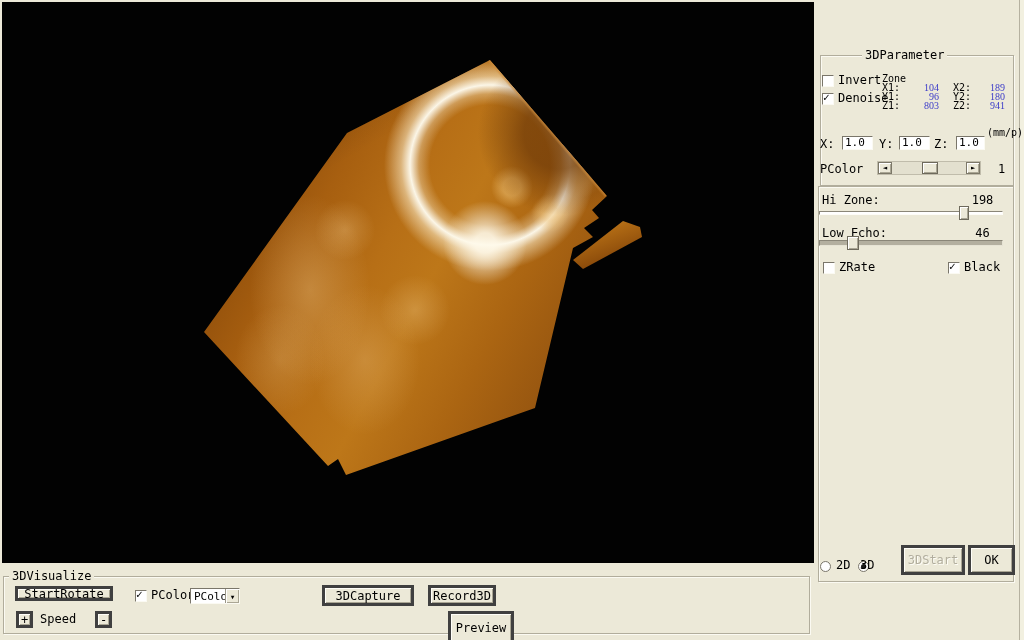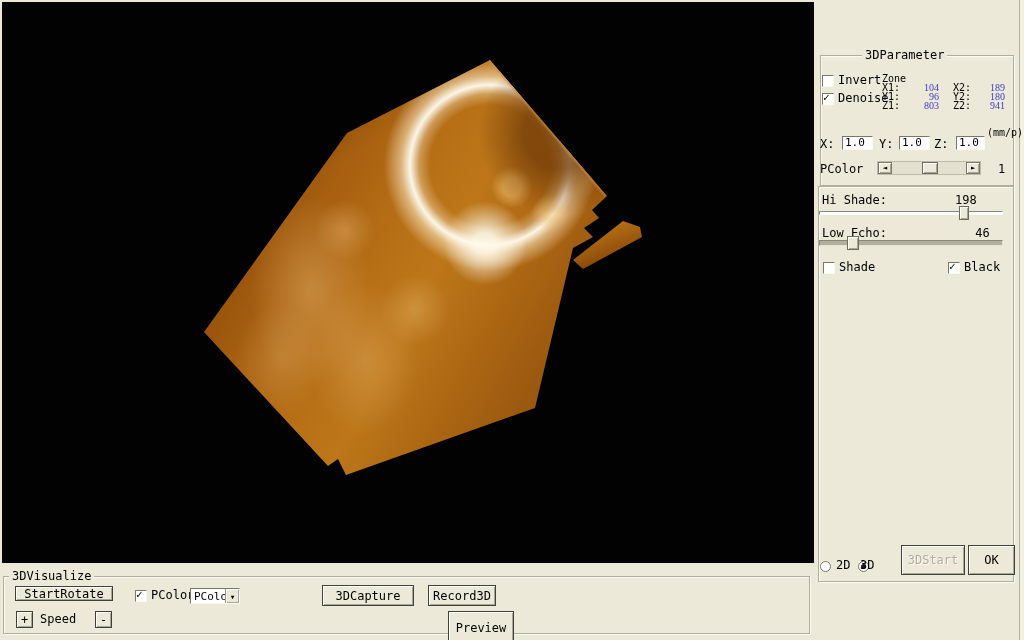--- a/index.html
+++ b/index.html
@@ -47,21 +47,21 @@
     position:absolute; left:563px; top:210px; width:82px; height:60px;
     clip-path:polygon(8px 48px,58px 9px,75px 15px,77px 25px,18px 57px);
     background:linear-gradient(160deg,#dd9f40 0%,#b06a14 38%,#8a4a0a 72%,#6e3a06 100%);
   }
 
   
   .groupbox { position:absolute; border:1px solid #b1ad9c; box-shadow:inset 1px 1px 0 #fbfaf2, 1px 1px 0 #fbfaf2; }
   .grouplabel { position:absolute; background:#ece9d8; padding:0 3px; font-size:12px; line-height:12px; }
   .btn {
     position:absolute; display:flex; align-items:center; justify-content:center;
-    background:#ece9d8; border:1px solid #404040; color:#000;
+    background:#ece9d8; border:3px solid #404040; color:#000;
     box-shadow:inset 1px 1px 0 #fffef8, inset -1px -1px 0 #aaa694;
     font-size:12px; cursor:pointer;text-align:center;
   }
   .btn.disabled { color:#b2ae9e; text-shadow:1px 1px 0 #fdfcf5; cursor:default; }
   .checkbox { position:absolute; width:12px; height:12px; background:#fff;
     border:1px solid; border-color:#7a766a #fbfaf2 #fbfaf2 #7a766a; }
   .checkbox .mark { position:absolute; left:0px; top:-3px; font-size:11px; font-weight:bold; }
   .radio { position:absolute; width:11px; height:11px; border-radius:50%; background:#fff; border:1px solid #7a766a; }
   .radio .dot { position:absolute; left:2px; top:2px; width:5px; height:5px; border-radius:50%; background:#1a1a1a; }
   .input { position:absolute; background:#fff; border:1px solid; border-color:#7a766a #fbfaf2 #fbfaf2 #7a766a;
@@ -150,34 +150,34 @@
     </div>
   <div class="thumb" style="left:44px; top:0; width:16px; height:12px;"></div>
   <div class="sb-btn" style="right:0; left:auto;">
       <span>►</span>
     </div>
 </div>
 <div class="lbl" style="left:998px; top:163px;">1</div>
 
 <div class="groupbox" style="left:818px; top:186px; width:196px; height:396px;"></div>
 
-<div class="lbl" style="left:822px; top:194px;">Hi Shade:</div>
-<div class="lbl" style="left:955px; top:194px; width:55px; text-align:left;">198</div>
+<div class="lbl" style="left:822px; top:194px;">Hi Zone:</div>
+<div class="lbl" style="left:955px; top:194px; width:55px; text-align:center;">198</div>
 <div class="track-hi" style="left:819px; top:211px; width:184px;"></div>
 <div class="thumb" style="left:959px; top:206px; width:10px; height:14px;"></div>
 
 <div class="lbl" style="left:822px; top:227px;">Low Echo:</div>
 <div class="lbl" style="left:955px; top:227px; width:55px; text-align:center;">46</div>
 <div class="track-lo" style="left:819px; top:240px; width:184px;"></div>
 <div class="thumb" style="left:847px; top:236px; width:12px; height:14px;"></div>
 
 <div class="checkbox" style="left:823px; top:262px;">
   
 </div>
-<div class="lbl" style="left:839px; top:261px;">Shade</div>
+<div class="lbl" style="left:839px; top:261px;">ZRate</div>
 <div class="checkbox" style="left:948px; top:262px;">
   <span class="mark">✓</span>
 </div>
 <div class="lbl" style="left:964px; top:261px;">Black</div>
 
 <div class="radio" style="left:820px; top:561px;">
   
 </div>
 <div class="lbl" style="left:836px; top:559px;">2D</div>
 <div class="radio" style="left:858px; top:561px;">

